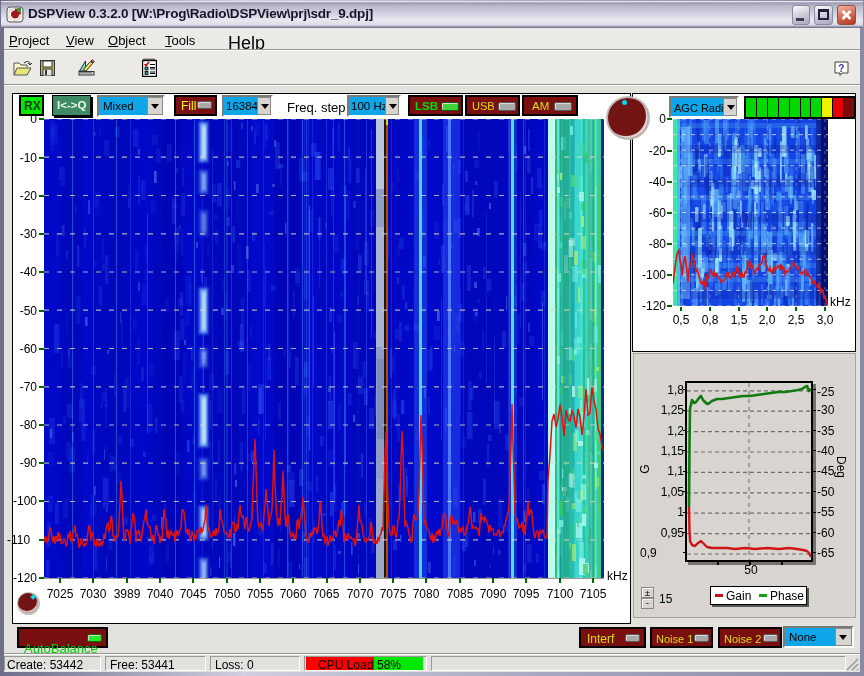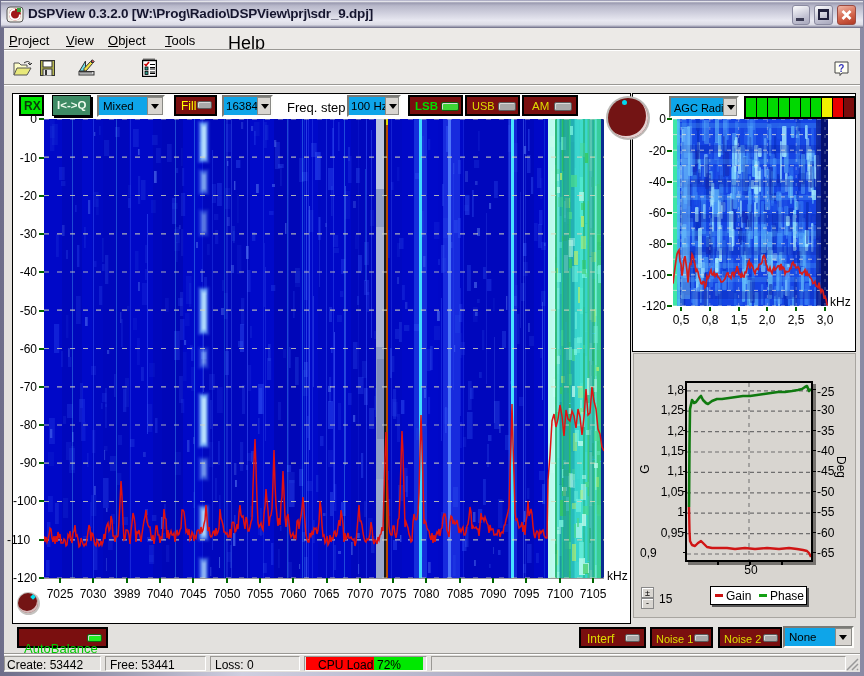--- a/index.html
+++ b/index.html
@@ -1878,18 +1878,18 @@
 <div style="position:absolute;left:4px;top:656px;width:97px;height:15px;border:1px solid #9a9894;border-bottom-color:#fff;border-right-color:#fff;"></div>
 <div class="lbl" style="left:7px;top:658px;">Create: 53442</div>
 <div style="position:absolute;left:105px;top:656px;width:101px;height:15px;border:1px solid #9a9894;border-bottom-color:#fff;border-right-color:#fff;"></div>
 <div class="lbl" style="left:110px;top:658px;">Free: 53441</div>
 <div style="position:absolute;left:210px;top:656px;width:90px;height:15px;border:1px solid #9a9894;border-bottom-color:#fff;border-right-color:#fff;"></div>
 <div class="lbl" style="left:215px;top:658px;">Loss: 0</div>
 <div style="position:absolute;left:304px;top:656px;width:123px;height:15px;border:1px solid #9a9894;border-bottom-color:#fff;border-right-color:#fff;"></div>
 <div style="position:absolute;left:306px;top:657px;width:68px;height:13px;background:#f00;"></div>
 <div style="position:absolute;left:374px;top:657px;width:49px;height:13px;background:#00e800;"></div>
 <div class="lbl" style="left:318px;top:658px;">CPU Load</div>
-<div class="lbl" style="left:377px;top:658px;">72%</div>
+<div class="lbl" style="left:377px;top:658px;">58%</div>
 <div style="position:absolute;left:431px;top:656px;width:415px;height:15px;border:1px solid #9a9894;border-bottom-color:#fff;border-right-color:#fff;"></div>
 <svg style="position:absolute;left:846px;top:658px;" width="13" height="13">
       <path d="M12 1 L1 12 M12 6 L6 12 M12 11 L11 12" stroke="#999" stroke-width="1.5"></path>
     </svg>
 
 </div>
 </body></html>

